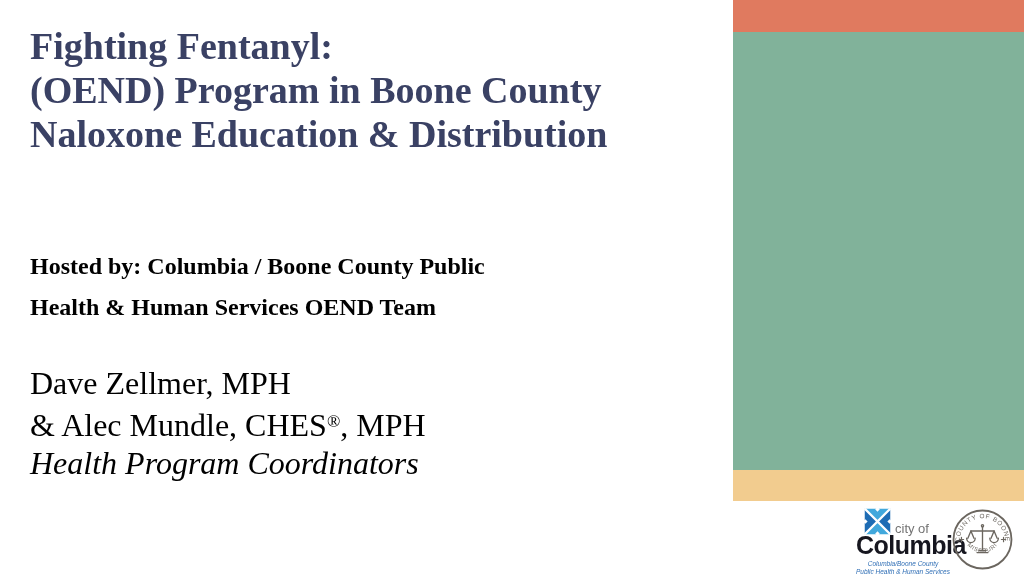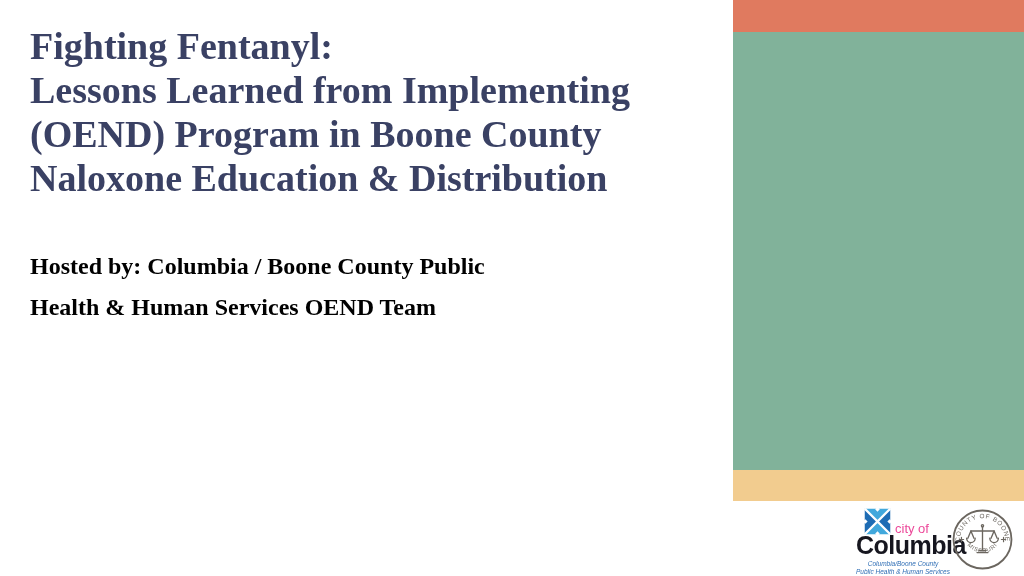--- a/index.html
+++ b/index.html
@@ -80,21 +80,21 @@
     top: 1px;
     width: 29px;
     height: 29px;
   }
   .columbia-cityof {
     position: absolute;
     left: 40px;
     top: 15px;
     font-family: "Liberation Sans", sans-serif;
     font-size: 13px;
-    color: #ec4899;
+    color: #737373;
   }
   .columbia-wordmark {
     position: absolute;
     left: 1px;
     top: 25px;
     font-family: "Liberation Sans", sans-serif;
     font-size: 25px;
     font-weight: bold;
     letter-spacing: -0.5px;
     color: #16161f;
@@ -128,30 +128,34 @@
     letter-spacing: 1.2px;
   }
 </style>
 </head>
 <body>
 
 <div class="slide">
 
   <div class="title-block">
     <div>Fighting Fentanyl:</div>
-    <div>Lessons Learned from Implementing</div>
     <div>(OEND) Program in Boone County</div>
     <div>Naloxone Education &amp; Distribution</div>
   </div>
 
   <div class="hosted-block">
     <div>Hosted by: Columbia / Boone County Public</div>
     <div>Health &amp; Human Services OEND Team</div>
   </div>
 
+  <div class="presenters-block">
+    <div>Dave Zellmer, MPH</div>
+    <div><span>&amp; Alec Mundle, CHES</span><span class="reg-sup">®</span><span>, MPH</span></div>
+    <div class="presenter-role">Health Program Coordinators</div>
+  </div>
 
   <div class="accent-column">
     <div class="accent-coral"></div>
     <div class="accent-sage"></div>
     <div class="accent-tan"></div>
   </div>
 
   <div class="columbia-logo">
     <svg class="columbia-flower" viewBox="0 0 100 100" aria-hidden="true">
       <polygon points="50,50 6,6 94,6" fill="#41a8dc"></polygon>

